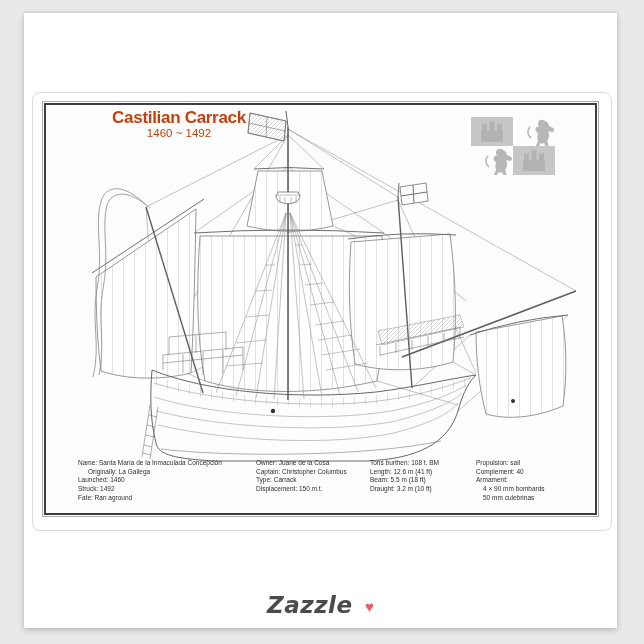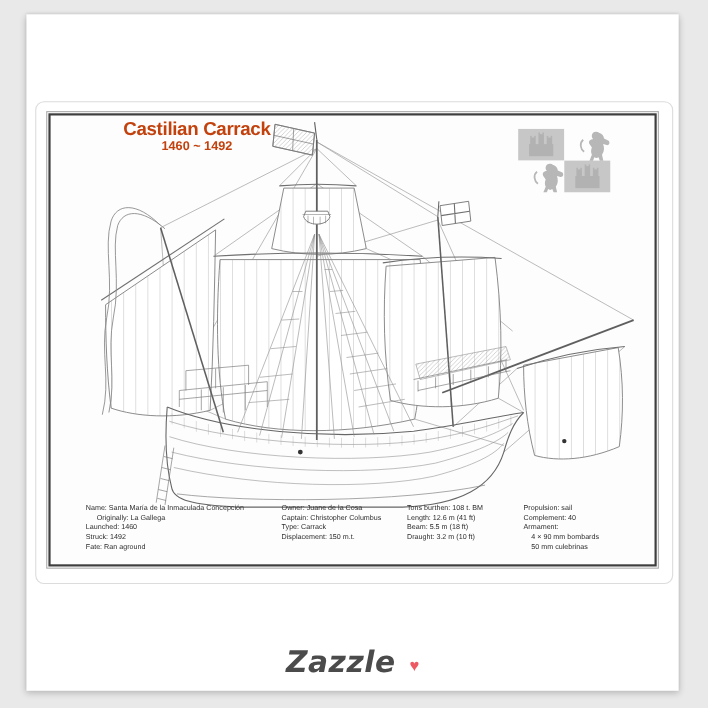--- a/index.html
+++ b/index.html
@@ -21,35 +21,35 @@
     position:absolute;left:11px;top:10px;width:549px;height:408px;
     border:2px solid #3e3e3e;outline:1px solid #ababab;outline-offset:1px;
     background:#fdfdfd;
   }
   .bp-inner{position:relative;width:100%;height:100%;}
   .ship-svg,.title-block,.arms-svg,.spec-col{position:absolute;}
   .ship-svg{left:0;top:0;}
   .title-block{left:18px;top:3px;width:230px;text-align:center;color:#c2410c;}
   .bp-title{font-size:17px;font-weight:bold;letter-spacing:-.3px;}
   .bp-name{font-size:25px;font-weight:bold;letter-spacing:-.5px;margin-top:-2px;}
-  .bp-years{font-size:11.5px;font-weight:bold;margin-top:-1px;}
+  .bp-years{font-size:11.5px;font-weight:normal;margin-top:-1px;}
   .arms-svg{left:425px;top:12px;}
   .spec-col{top:354px;font-size:6.5px;line-height:8.7px;color:#2e2e2e;white-space:nowrap;}
   .col-identity{left:32px;}
   .col-ownership{left:210px;}
   .col-dimensions{left:324px;}
   .col-armament{left:430px;}
   .indent{padding-left:10px;}
   .indent-sm{padding-left:7px;}
   .brand-footer{
     position:absolute;left:0;bottom:10px;width:100%;text-align:center;
     text-decoration:none;cursor:pointer;
   }
   .brand-word{
-    font-size:27px;font-weight:bold;font-style:italic;color:#4b4b4b;letter-spacing:.5px;
+    font-size:23px;font-weight:bold;font-style:italic;color:#4b4b4b;letter-spacing:.5px;
     font-family:"DejaVu Sans","Liberation Sans",sans-serif;
   }
   .brand-heart{font-size:15px;color:#ee5a63;margin-left:8px;font-style:normal;vertical-align:1px;}
 </style>
 </head>
 <body>
 
 <div class="product-stage">
 
   <div class="sticker-card">

